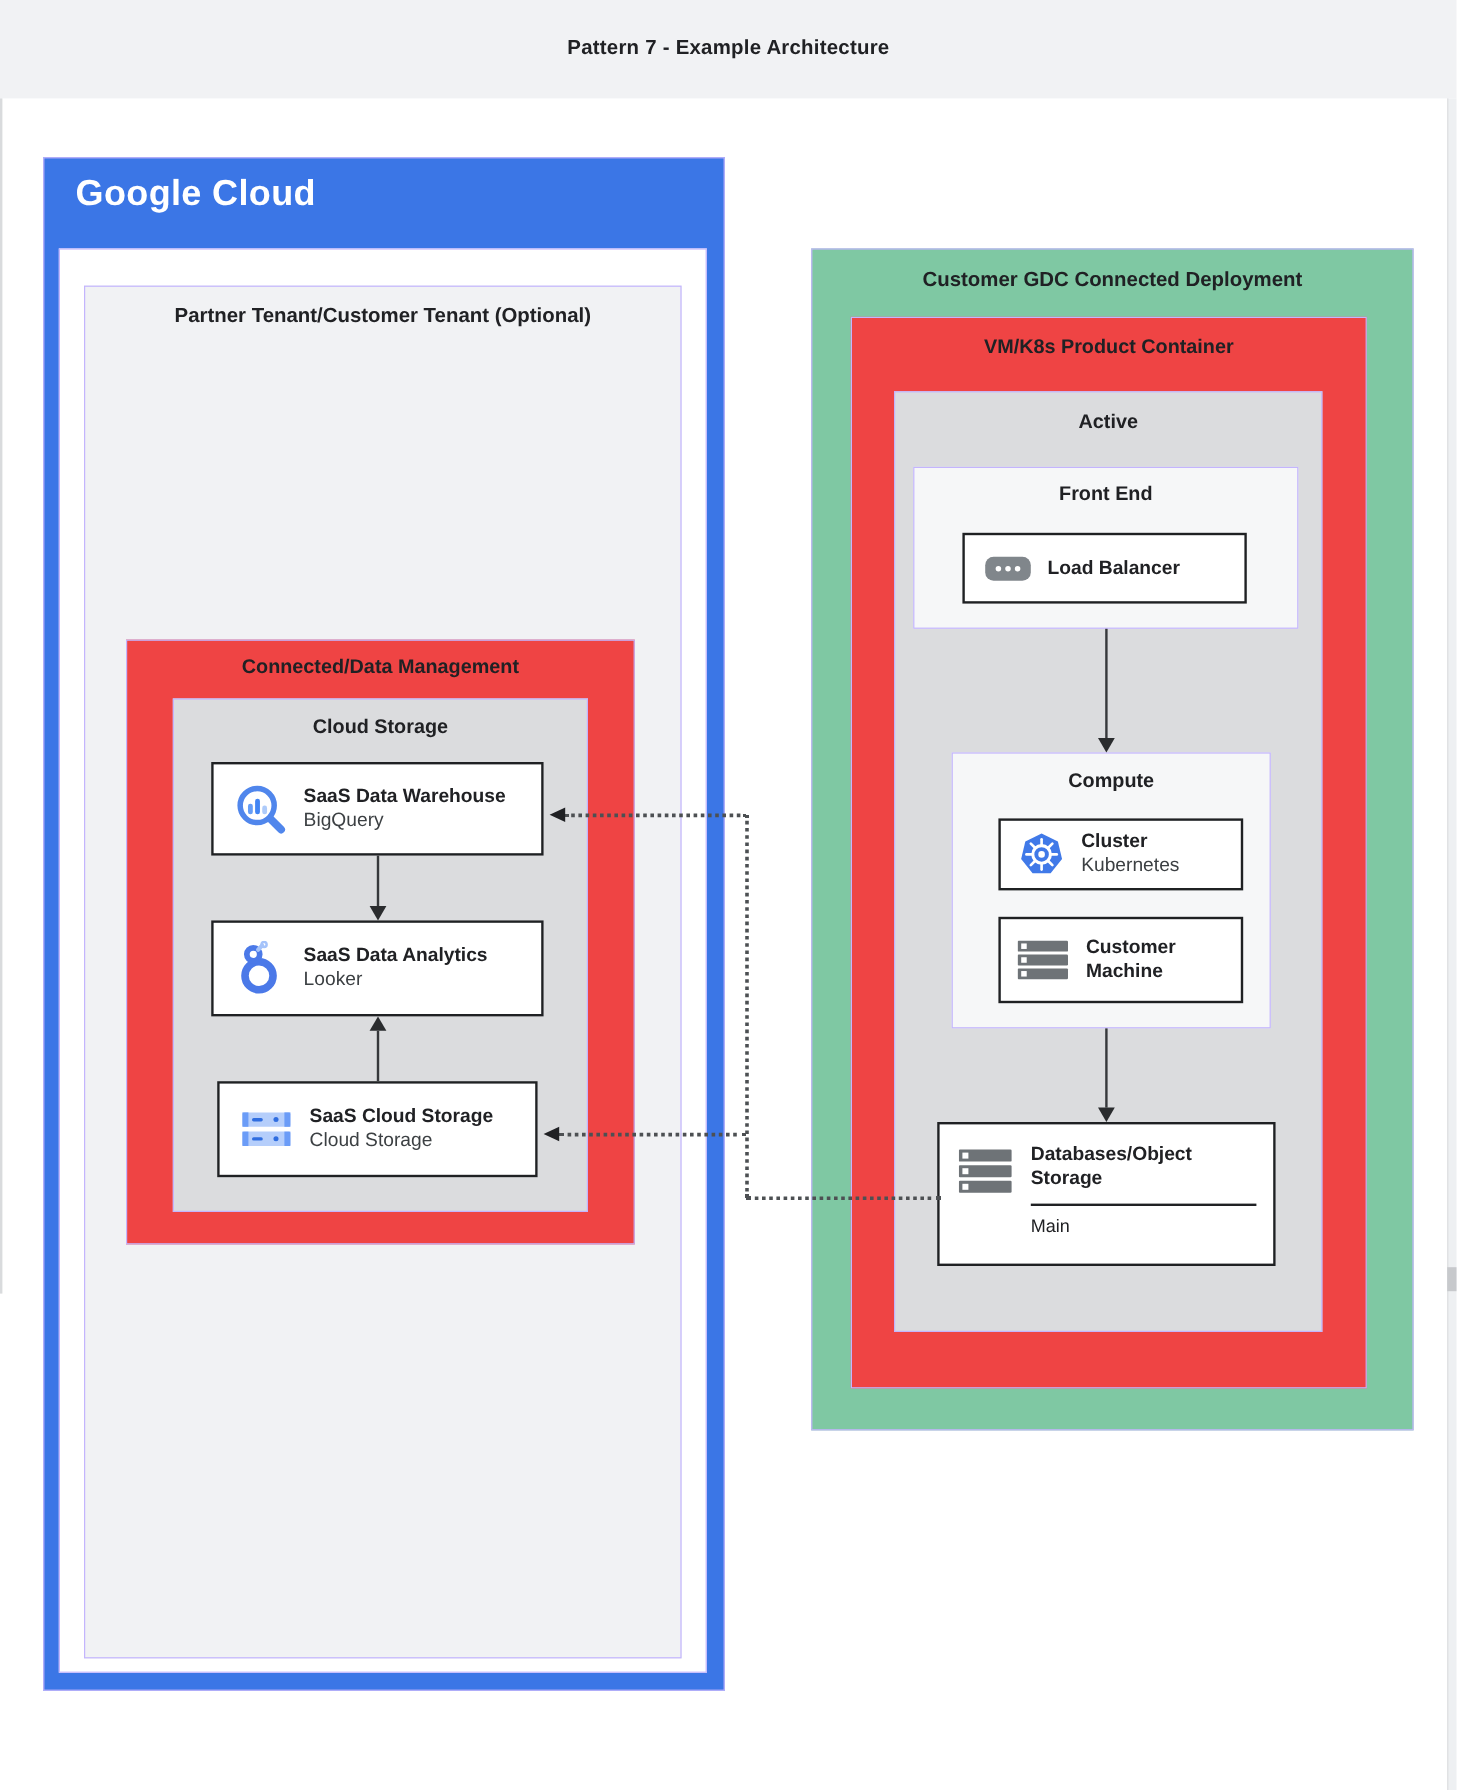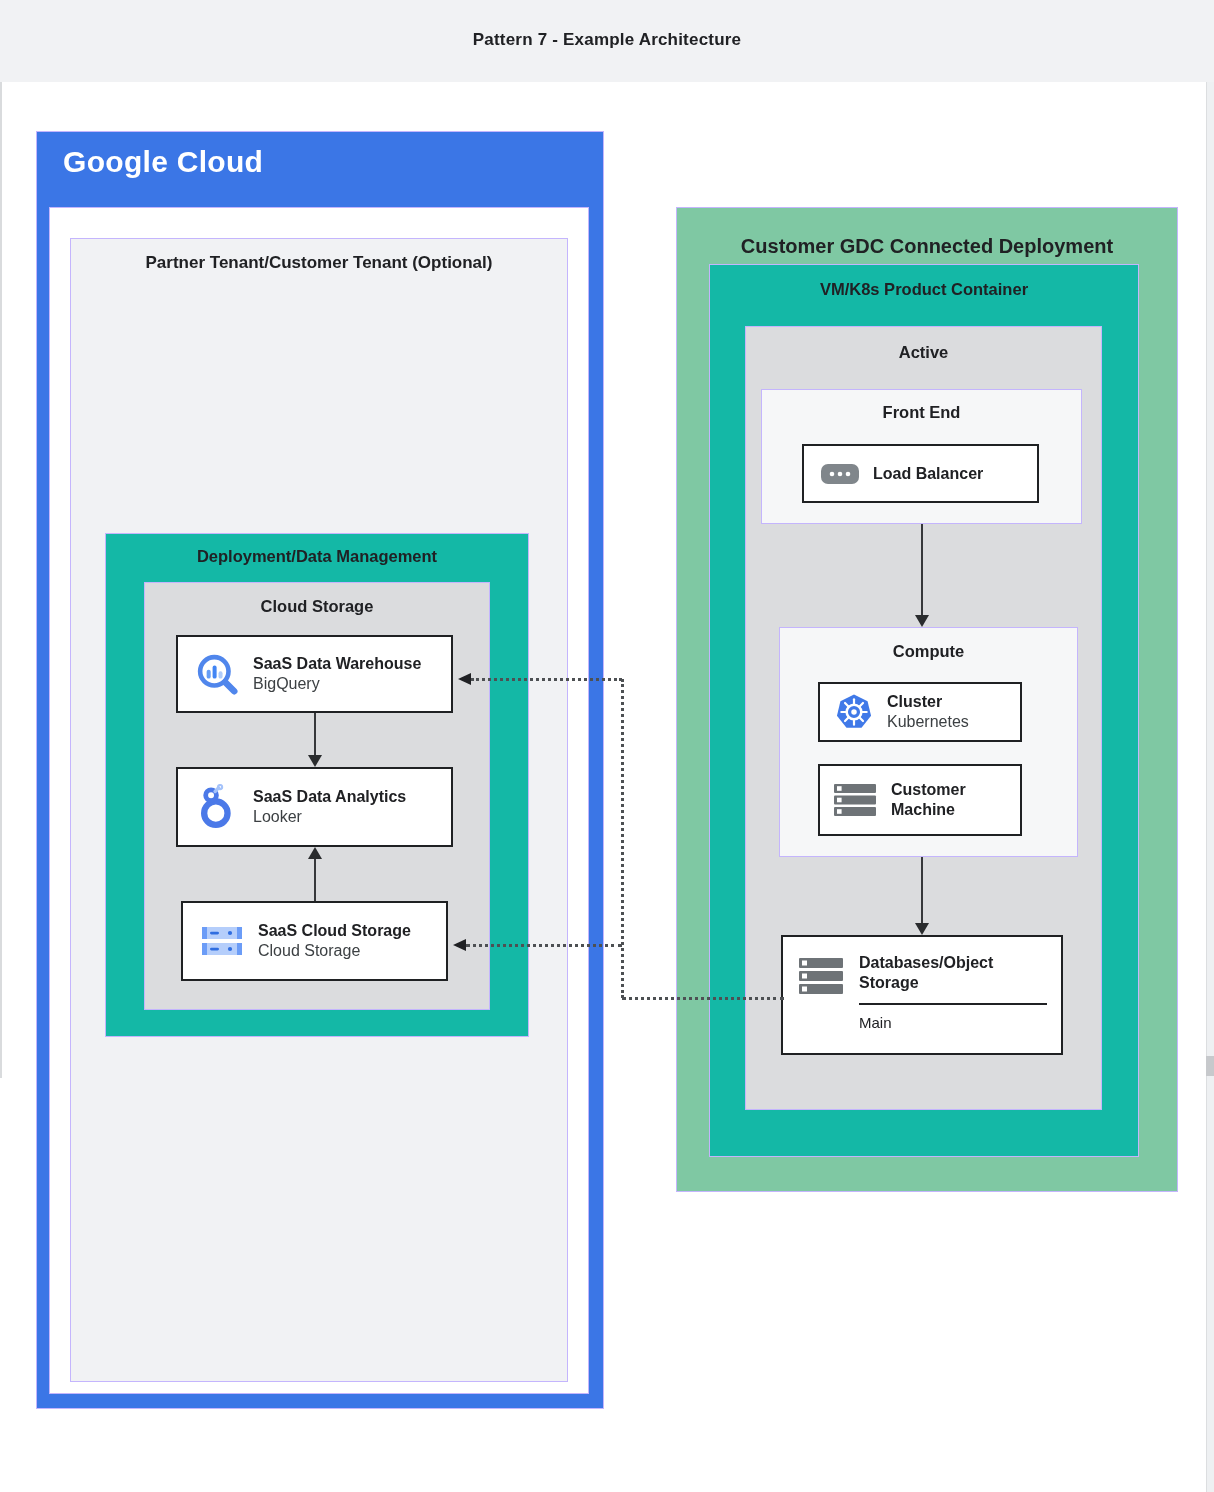--- a/index.html
+++ b/index.html
@@ -20,21 +20,21 @@
   .card .s{font-size:16px;color:#3c4043;}
   
   .vline{position:absolute;width:2px;background:#36383b;}
   .head-down{position:absolute;width:0;height:0;border-left:7px solid transparent;border-right:7px solid transparent;border-top:12px solid #2a2c2e;}
   .head-up{position:absolute;width:0;height:0;border-left:7px solid transparent;border-right:7px solid transparent;border-bottom:12px solid #2a2c2e;}
   .head-left{position:absolute;width:0;height:0;border-top:6px solid transparent;border-bottom:6px solid transparent;border-right:13px solid #202124;}
   .dot-h{position:absolute;height:0;border-top:3px dotted #4d5053;}
   .dot-v{position:absolute;width:0;border-left:3px dotted #4d5053;}
   
   .bg-google-blue{background:#3b76e6;}
-  .bg-light-blue{background:#14b8a6;text-decoration:underline;}
+  .bg-light-blue{background:#ef4444;text-decoration:underline;}
   .bg-green{background:#7fc8a3;}
   .bg-zone-gray{background:#dbdcde;}
   .bg-panel{background:#f1f2f4;}
   .bg-soft{background:#f6f7f8;}
   .bg-white{background:#ffffff;}
   #gc-logo{position:absolute;left:26px;top:13px;font-size:30px;font-weight:600;color:#ffffff;letter-spacing:.3px;}
   .divider{height:2px;background:#202124;}
   .edge-left{left:0;top:82px;width:2px;height:996px;background:#d9dbdd;}
   .edge-track{left:1206px;top:82px;width:8px;height:1410px;background:#eef0f2;border-left:1px solid #dcdee0;}
   .edge-notch{left:1206px;top:1056px;width:8px;height:20px;background:#c7c9cc;}
@@ -54,21 +54,21 @@
 
   <div class="zone bg-google-blue" style="left:36px;top:131px;width:568px;height:1278px;">
     <div id="gc-logo">Google Cloud</div>
 
     <div class="zone bg-white" style="left:12px;top:75px;width:540px;height:1187px;">
 
       <div class="zone bg-panel" style="left:20px;top:30px;width:498px;height:1144px;">
         <div class="zone-title" style="top:14px;font-size:17px;">Partner Tenant/Customer Tenant (Optional)</div>
 
         <div class="zone bg-light-blue" style="left:34px;top:294px;width:424px;height:504px;">
-          <div class="zone-title" style="top:13px;">Deployment/Data Management</div>
+          <div class="zone-title" style="top:13px;">Connected/Data Management</div>
 
           <div class="zone bg-zone-gray" style="left:38px;top:48px;width:346px;height:428px;">
             <div class="zone-title" style="top:14px;">Cloud Storage</div>
 
             <div class="card" style="left:31px;top:52px;width:277px;height:78px;">
               <span class="icon">
                 <svg width="46" height="46" viewBox="0 0 24 24">
                   <circle cx="10.6" cy="10.6" r="7.4" fill="#ffffff" stroke="#5086ec" stroke-width="2.4"></circle>
                   <line x1="16.3" y1="16.3" x2="21" y2="21" stroke="#5086ec" stroke-width="3.4" stroke-linecap="round"></line>
                   <rect x="6.6" y="9.8" width="2.1" height="4.6" rx="1" fill="#669df6"></rect>
@@ -123,21 +123,21 @@
 
             <div class="vline" style="left:169px;top:276px;height:42px;"></div>
             <div class="head-up" style="left:163px;top:264px;"></div>
           </div>
         </div>
       </div>
     </div>
   </div>
 
   <div class="zone bg-green" style="left:676px;top:207px;width:502px;height:985px;">
-    <div class="zone-title" style="top:15px;font-size:20px;margin-top:12px;">Customer GDC Connected Deployment</div>
+    <div class="zone-title" style="top:15px;font-size:17px;">Customer GDC Connected Deployment</div>
 
     <div class="zone bg-light-blue" style="left:32px;top:56px;width:430px;height:893px;">
       <div class="zone-title" style="top:15px;">VM/K8s Product Container</div>
 
       <div class="zone bg-zone-gray" style="left:35px;top:61px;width:357px;height:784px;">
         <div class="zone-title" style="top:16px;">Active</div>
 
         <div class="zone bg-soft" style="left:15px;top:62px;width:321px;height:135px;">
           <div class="zone-title" style="top:13px;">Front End</div>
           <div class="card" style="left:40px;top:54px;width:237px;height:59px;">
@@ -148,21 +148,21 @@
                 <circle cx="20" cy="11" r="2.3" fill="#ffffff"></circle>
                 <circle cx="28" cy="11" r="2.3" fill="#ffffff"></circle>
               </svg>
             </span>
             <span class="txt">
               <div class="t">Load Balancer</div>
             </span>
           </div>
         </div>
 
-        <div class="zone bg-soft" style="left:33px;top:300px;width:299px;height:230px;">
+        <div class="zone bg-soft" style="left:47px;top:300px;width:266px;height:230px;">
           <div class="zone-title" style="top:14px;">Compute</div>
 
           <div class="card" style="left:38px;top:54px;width:204px;height:60px;">
             <span class="icon" style="margin-left:12px;margin-right:11px;">
               <svg width="44" height="44" viewBox="0 0 24 24">
                 <polygon points="12,2.5 19.4,6.1 21.3,14.1 16.1,20.6 7.9,20.6 2.7,14.1 4.6,6.1" fill="#4079e8"></polygon>
                 <circle cx="12" cy="12" r="4" fill="none" stroke="#ffffff" stroke-width="1.4"></circle>
                 <circle cx="12" cy="12" r="1.5" fill="#ffffff"></circle>
                 <g stroke="#ffffff" stroke-width="1.2" stroke-linecap="round">
                   <line x1="12" y1="7.9" x2="12" y2="5.1"></line>

